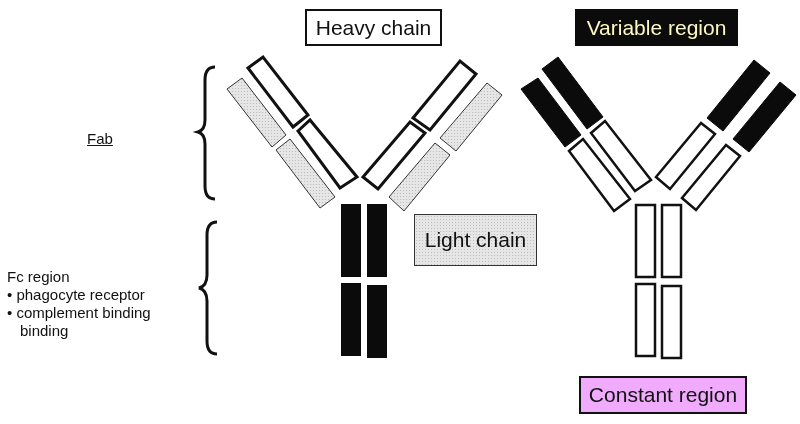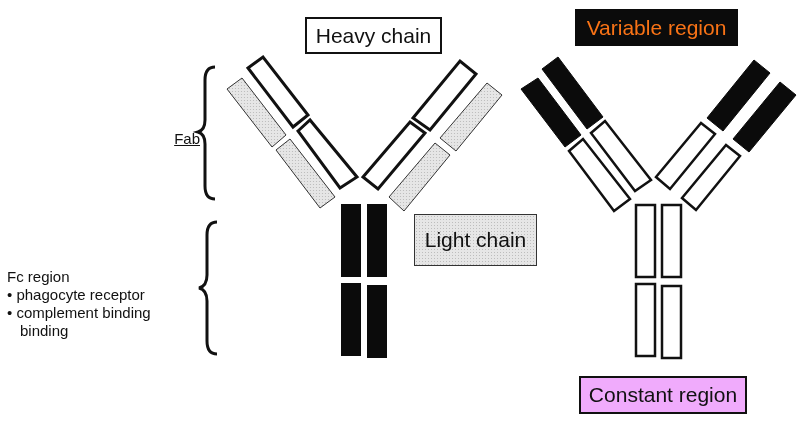--- a/index.html
+++ b/index.html
@@ -1,25 +1,25 @@
 <!DOCTYPE html>
 <html><head>
 <meta charset="utf-8">
 <style>
   html, body { margin: 0; padding: 0; background: #ffffff; }
   body { width: 800px; height: 424px; position: relative; overflow: hidden; font-family: "Liberation Sans", sans-serif; color: #111; }
   svg { position: absolute; left: 0; top: 0; }
   .label { position: absolute; font-family: "Liberation Sans", sans-serif; color: #111; }
   .box { position: absolute; box-sizing: border-box; display: flex; align-items: center; justify-content: center; font-size: 21px; }
-  .box-heavy { left: 305px; top: 9px; width: 137px; height: 37px; border: 2px solid #111; background: #fff; margin-top: 8px; }
-  .box-variable { left: 575px; top: 9px; width: 163px; height: 37px; background: #0b0b0b; color: #f97316; border: 1px solid #0b0b0b; }
+  .box-heavy { left: 305px; top: 9px; width: 137px; height: 37px; border: 2px solid #111; background: #fff; }
+  .box-variable { left: 575px; top: 9px; width: 163px; height: 37px; background: #0b0b0b; color: #fef9c3; border: 1px solid #0b0b0b; }
   .box-light { left: 414px; top: 214px; width: 123px; height: 52px; border: 1px solid #333; background-color: #e6e6e6;
     background-image: radial-gradient(#bdbdbd 0.6px, transparent 0.7px); background-size: 3px 3px; }
   .box-constant { left: 579px; top: 376px; width: 168px; height: 38px; border: 2px solid #111; background: #f0abfc; }
-  .fab { left: 0; top: 129px; width: 200px; text-align: right; font-size: 15px; line-height: 19px; text-decoration: underline; }
+  .fab { left: 0; top: 129px; width: 200px; text-align: center; font-size: 15px; line-height: 19px; text-decoration: underline; }
   .fc { left: 7px; top: 255px; width: 200px; font-size: 15px; line-height: 18px; margin-top: 13px; }
   .fc .bullet { display: block; padding-left: 10px; text-indent: -10px; }
   .fc .indent { display: block; padding-left: 13px; }
 </style>
 </head>
 <body>
 
 <svg width="800" height="424" viewBox="0 0 800 424">
   <defs>
     <pattern id="dots" width="3" height="3" patternUnits="userSpaceOnUse">

